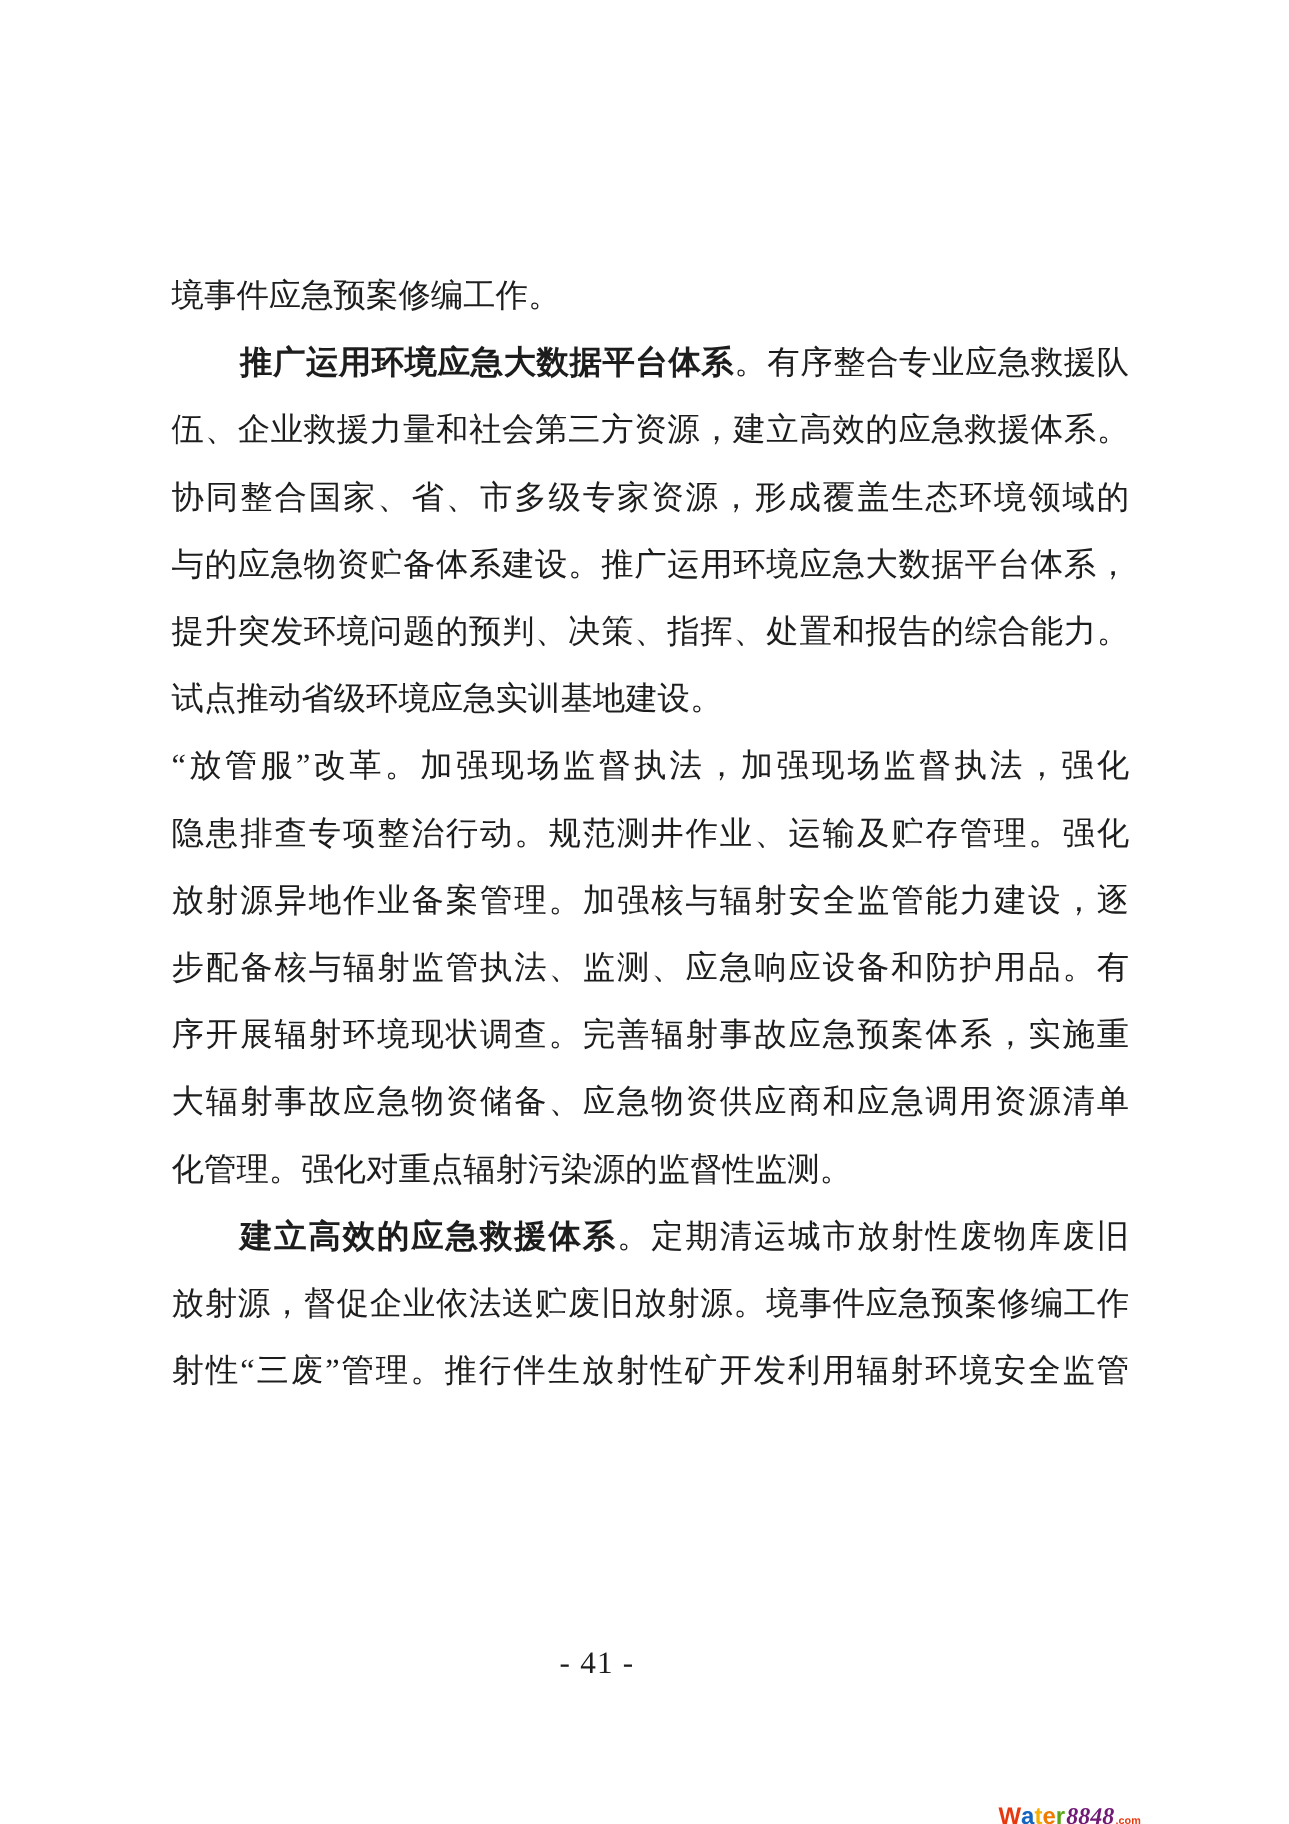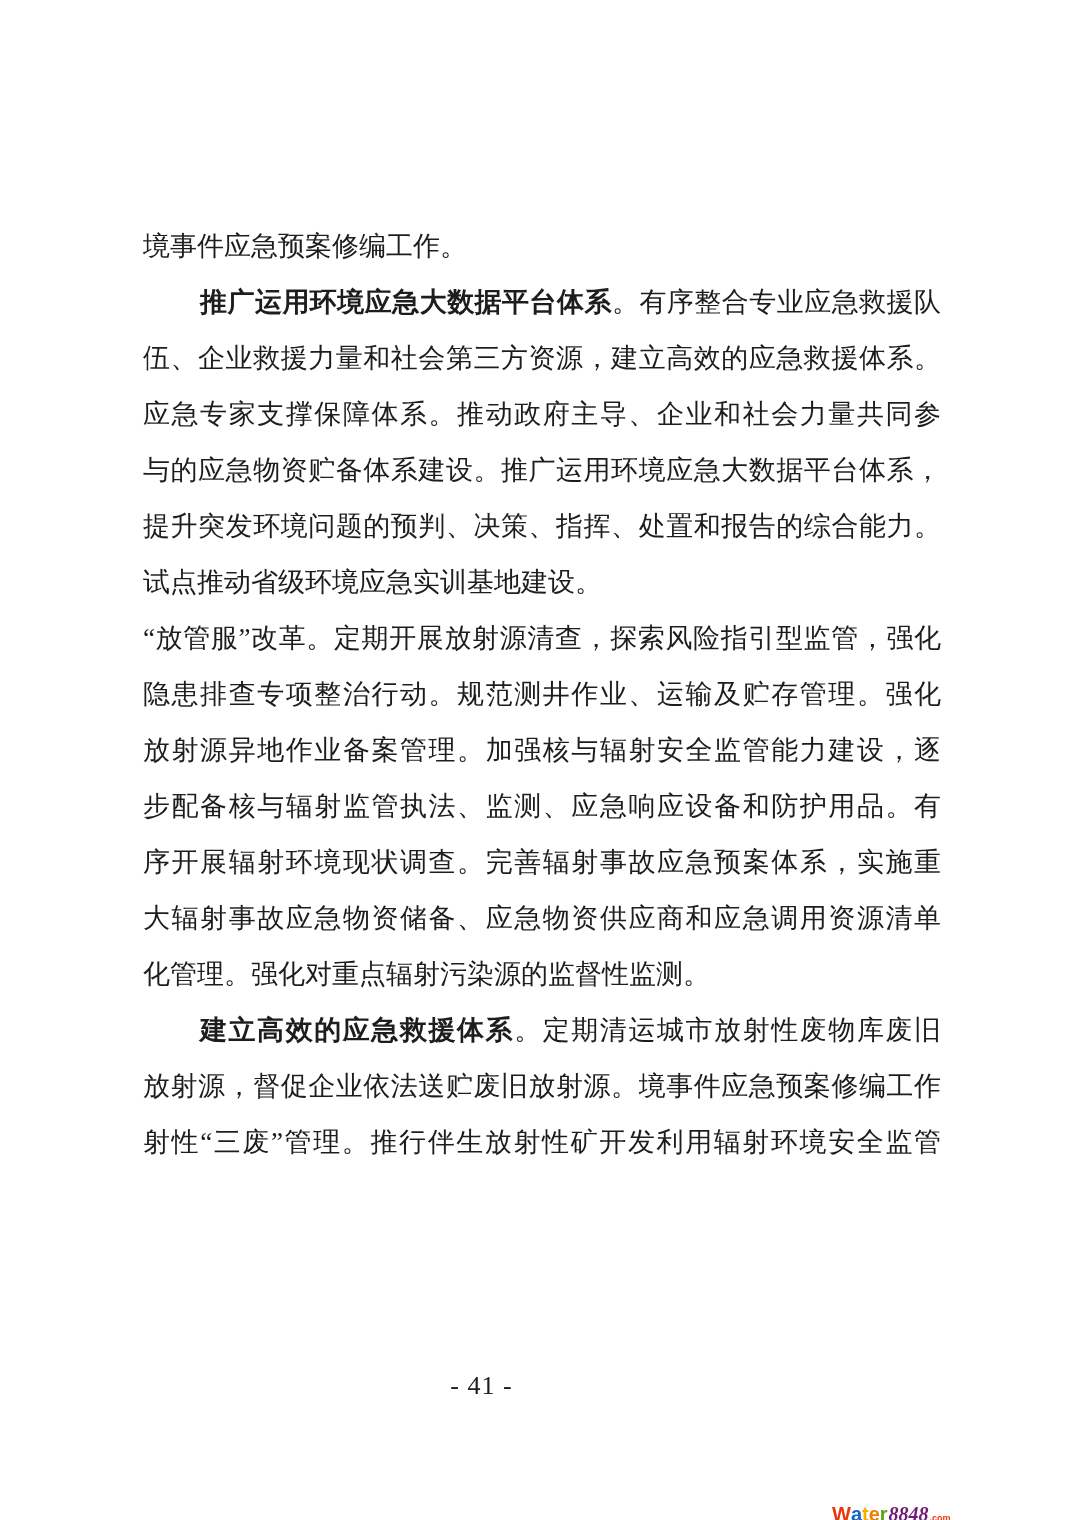--- a/index.html
+++ b/index.html
@@ -38,21 +38,21 @@
   .line.indent {
     padding-left: 57px;
     width: 741px;
   }
   .line .b {
     font-weight: 700;
   }
   .page-number {
     position: absolute;
     top: 1338px;
-    left: 0;
+    left: 16px;
     width: 100%;
     height: 40px;
     line-height: 40px;
     text-align: center;
     font-size: 26px;
     color: #1d1d1d;
     letter-spacing: 1px;
   }
   .logo {
     position: absolute;
@@ -95,25 +95,25 @@
 </style>
 </head>
 <body>
 
 <div class="sheet">
 
   <div class="content">
     <div class="line end"><span>境事件应急预案修编工作。</span></div>
     <div class="line indent"><span class="b">推广运用环境应急大数据平台体系</span><span>。有序整合专业应急救援队</span></div>
     <div class="line"><span>伍、企业救援力量和社会第三方资源，建立高效的应急救援体系。</span></div>
-    <div class="line"><span>应急专家支撑保障体系。推动政府主导、企业和社会力量共同参</span></div>
+    <div class="line"><span>协同整合国家、省、市多级专家资源，形成覆盖生态环境领域的</span></div>
     <div class="line"><span>与的应急物资贮备体系建设。推广运用环境应急大数据平台体系，</span></div>
     <div class="line"><span>提升突发环境问题的预判、决策、指挥、处置和报告的综合能力。</span></div>
     <div class="line end"><span>试点推动省级环境应急实训基地建设。</span></div>
-    <div class="line"><span>“放管服”改革。定期开展放射源清查，探索风险指引型监管，强化</span></div>
+    <div class="line"><span>“放管服”改革。加强现场监督执法，加强现场监督执法，强化</span></div>
     <div class="line"><span>隐患排查专项整治行动。规范测井作业、运输及贮存管理。强化</span></div>
     <div class="line"><span>放射源异地作业备案管理。加强核与辐射安全监管能力建设，逐</span></div>
     <div class="line"><span>步配备核与辐射监管执法、监测、应急响应设备和防护用品。有</span></div>
     <div class="line"><span>序开展辐射环境现状调查。完善辐射事故应急预案体系，实施重</span></div>
     <div class="line"><span>大辐射事故应急物资储备、应急物资供应商和应急调用资源清单</span></div>
     <div class="line end"><span>化管理。强化对重点辐射污染源的监督性监测。</span></div>
     <div class="line indent"><span class="b">建立高效的应急救援体系</span><span>。定期清运城市放射性废物库废旧</span></div>
     <div class="line"><span>放射源，督促企业依法送贮废旧放射源。境事件应急预案修编工作</span></div>
     <div class="line"><span>射性“三废”管理。推行伴生放射性矿开发利用辐射环境安全监管</span></div>
   </div>

